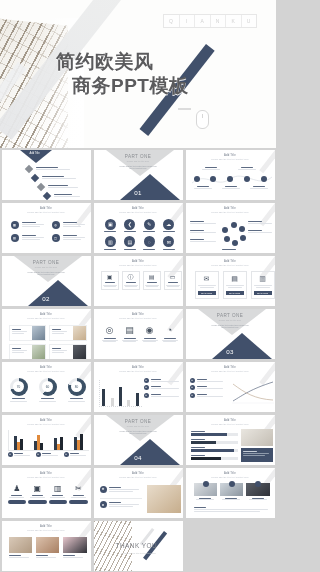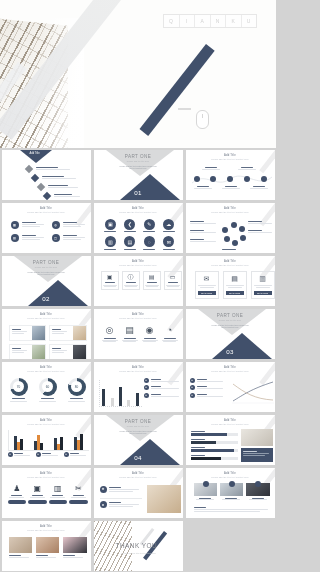--- a/index.html
+++ b/index.html
@@ -193,20 +193,22 @@
     <div class="qianku">
       <span>Q</span>
       <span>I</span>
       <span>A</span>
       <span>N</span>
       <span>K</span>
       <span>U</span>
     </div>
 
     <div class="hero-title">
+      <span>简约欧美风</span>
+      <span class="l2">商务PPT模板</span>
     </div>
 
     <div class="dash"></div>
     <div class="mouse"></div>
   </div>
 
   <div class="grid">
 
     <div class="cell">
       <div class="slide">

